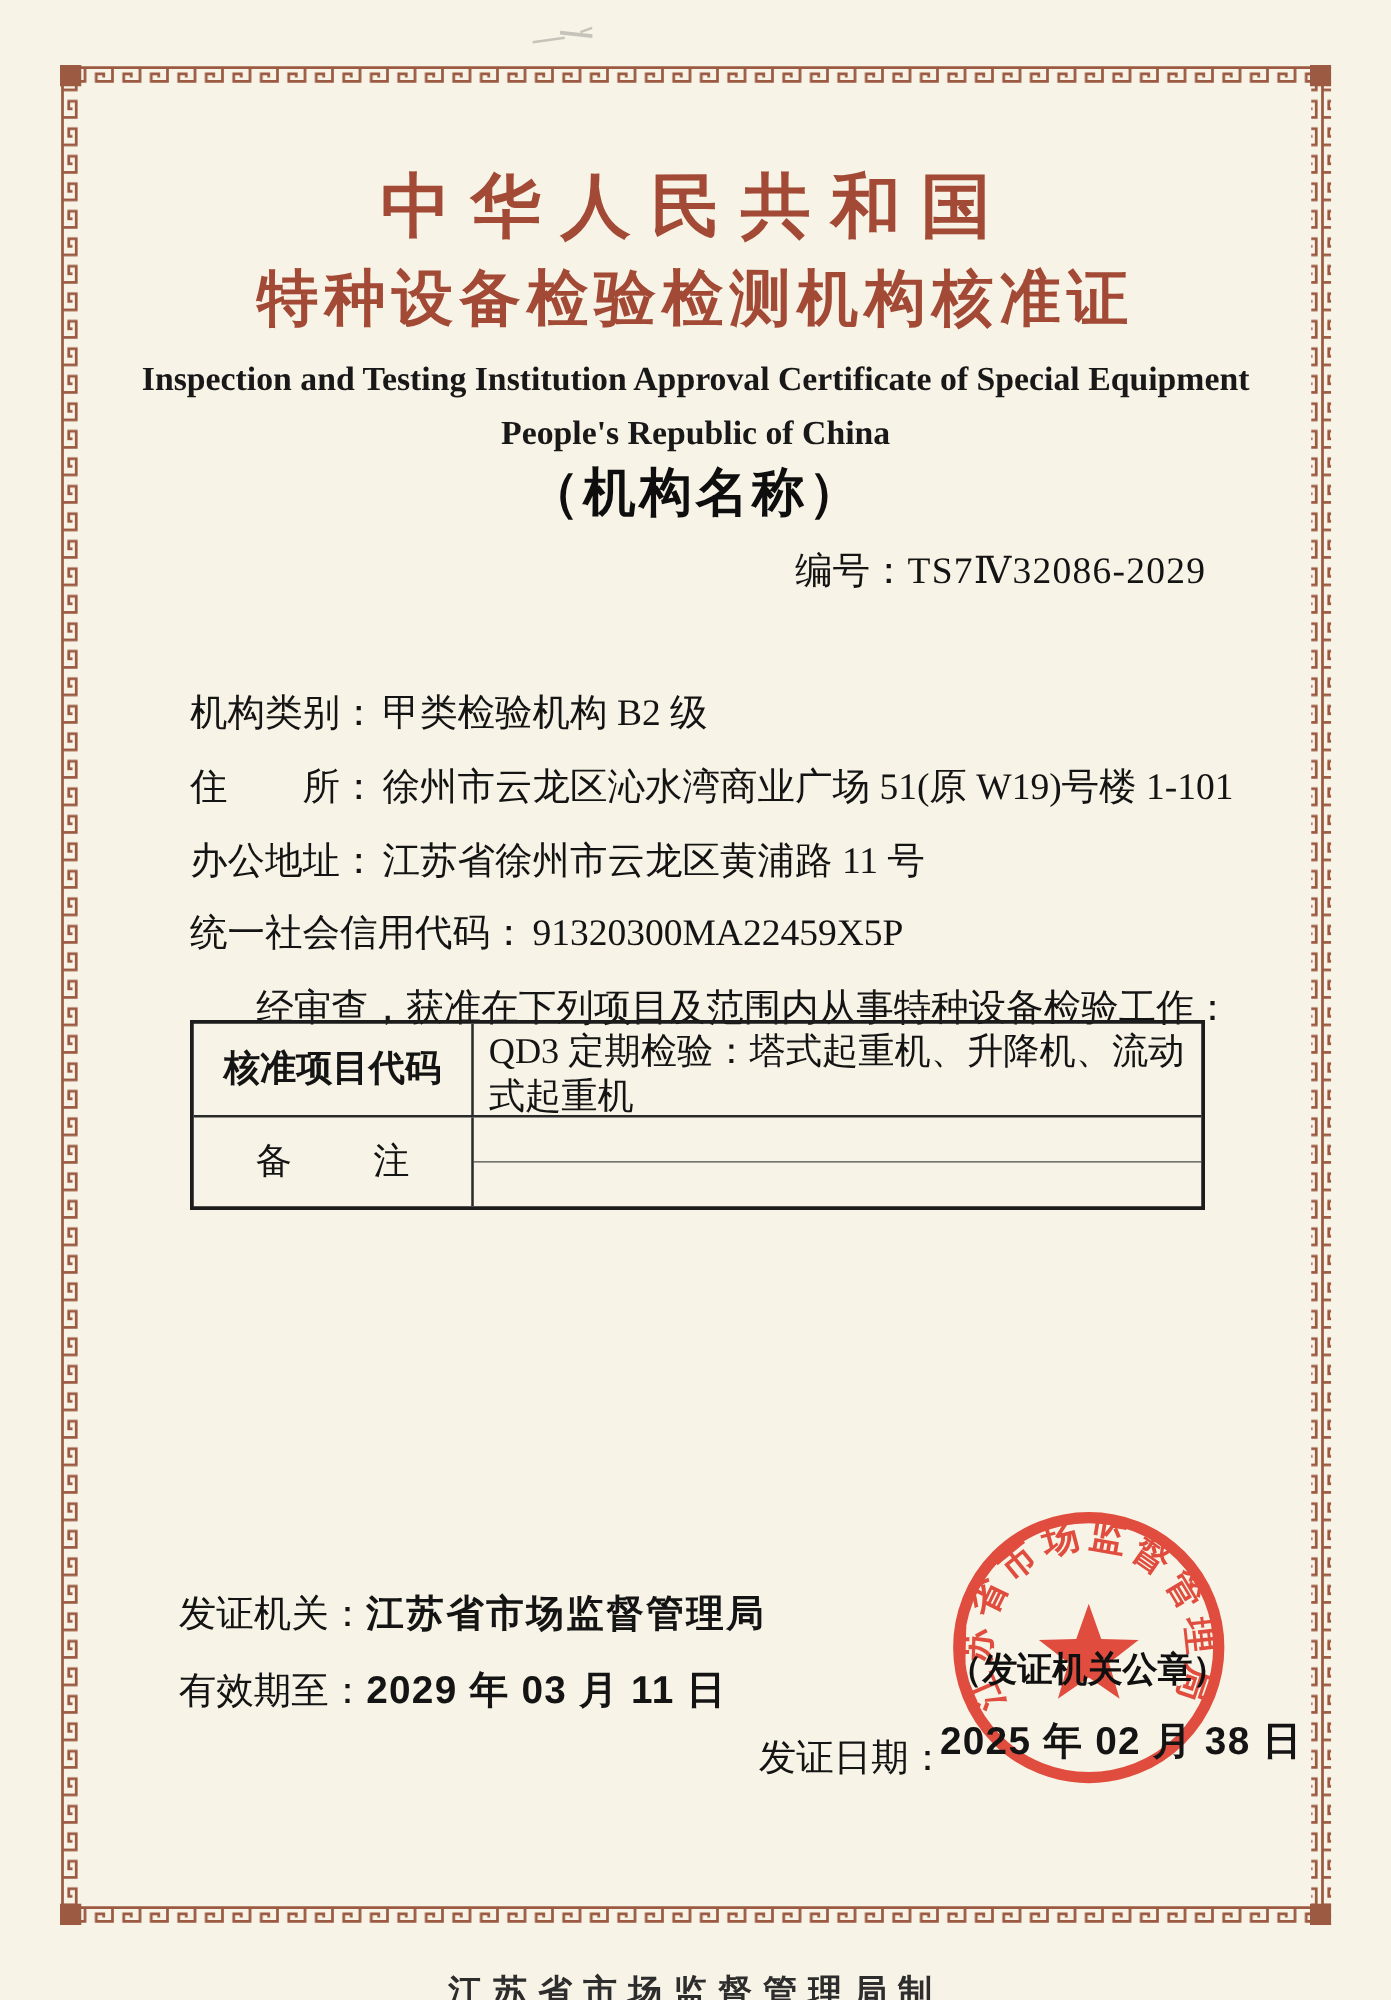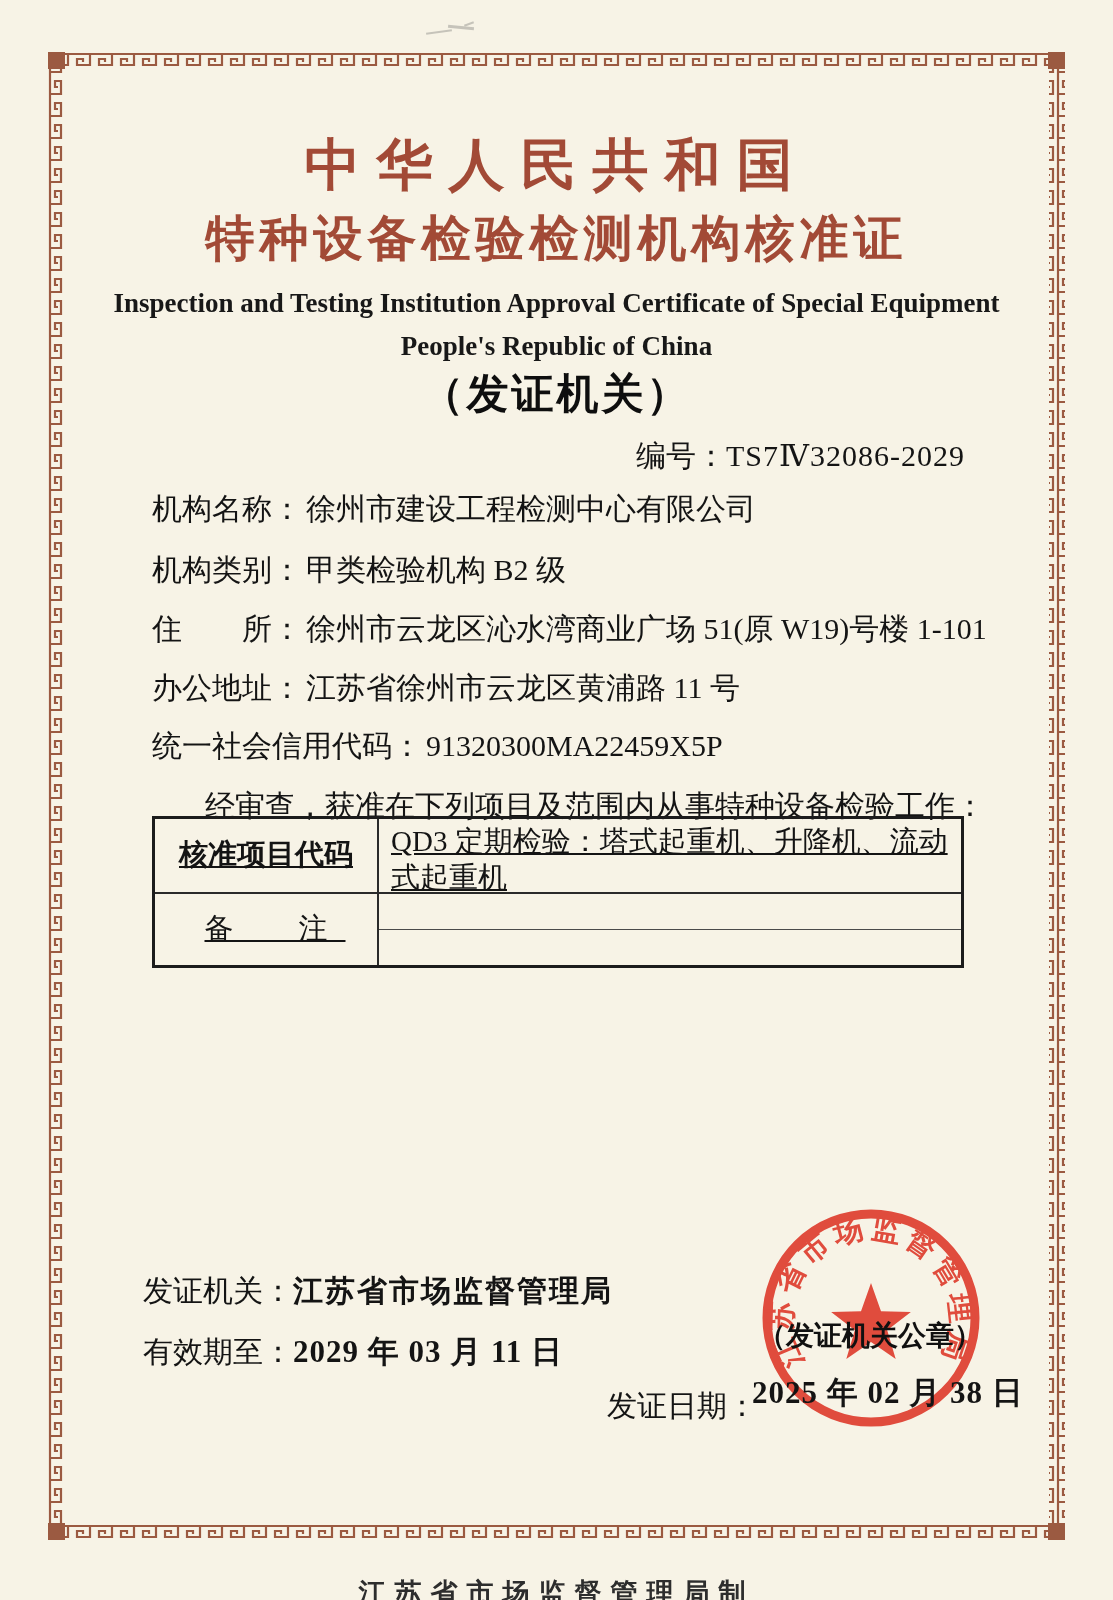--- a/index.html
+++ b/index.html
@@ -23,35 +23,35 @@
   .certno .val { letter-spacing:1px; }
 
   .field { left:152px; font-size:30px; white-space:nowrap; }
   .f1 { top:489px; } .f2 { top:550px; } .f3 { top:609px; } .f4 { top:668px; } .f5 { top:726px; }
   .field .lbl { margin-right:4px; }
 
   .approval-note { left:205px; top:756px; font-size:30px; white-space:nowrap; }
 
   .grant-table { left:152px; top:816px; width:812px; height:152px;
                  border:3px solid #1c1c1c; display:flex; flex-direction:column; box-sizing:border-box; background:transparent; }
-  .g-row { display:flex; flex:1; min-height:0;text-decoration:underline; }
+  .g-row { display:flex; flex:1; min-height:0; }
   .g-row.first { border-bottom:2px solid #2a2a2a; flex:1.02; }
   .g-cell-label { width:222px; flex:0 0 222px; border-right:2px solid #2a2a2a;
                   display:flex; align-items:center; justify-content:center;
                   font-size:29px; font-weight:bold; }
   .g-cell-value { flex:1; padding:4px 10px 2px 12px; font-size:29px; line-height:1.25; display:flex; align-items:flex-start; }
   .g-cell-remarks { flex:1; display:flex; flex-direction:column; }
   .g-sub { flex:1; }
   .g-sub.first { border-bottom:1.5px solid #4a4a4a; }
   .remarks-label { letter-spacing:18px; text-indent:18px; font-weight:normal; }
 
   .issuer-line { left:143px; top:1271px; font-size:30px; white-space:nowrap; }
   .issuer-line .val { font-family:"Liberation Sans","DejaVu Sans",sans-serif; font-weight:bold; letter-spacing:2px; }
   .valid-line  { left:143px; top:1331px; font-size:30px; white-space:nowrap; }
-  .valid-line .val, .issue-date { font-family:Liberation Serif, serif; font-weight:600; font-size:31px; letter-spacing:1px; }
+  .valid-line .val, .issue-date { font-family:Liberation Sans, sans-serif; font-weight:600; font-size:31px; letter-spacing:1px; }
   .issue-label { left:607px; top:1356px; font-size:30px; white-space:nowrap; z-index:3; }
   .issue-date  { left:752px; top:1341px; white-space:nowrap; z-index:3; }
 
   .seal-wrap { left:756px; top:1203px; width:230px; height:230px; z-index:1; }
   .seal-note { left:758px; top:1289px; font-size:28px; white-space:nowrap; z-index:3; color:#101010;font-weight:bold; }
 
   .footer { top:1548px; font-size:27px; font-family:"Liberation Sans","DejaVu Sans",sans-serif;
             font-weight:600; letter-spacing:9px; color:#2d2d2d; }
 
   .frame-svg { left:48px; top:52px; z-index:0; }
@@ -88,29 +88,26 @@
   <span class="scribble abs">
     <i class="s1"></i>
       <i class="s2"></i>
       <i class="s3"></i>
   </span>
 
   <h1 class="abs center title-cn2">特种设备检验检测机构核准证</h1>
   <h1 class="abs center title-cn1">中华人民共和国</h1>
   <p class="abs center title-en1">Inspection and Testing Institution Approval Certificate of Special Equipment</p>
   <p class="abs center title-en2">People's Republic of China</p>
-  <p class="abs center subtitle">（发证机关）</p>
+  <p class="abs center subtitle">（机构名称）</p>
 
   <div class="abs certno">
     <span class="lbl">编号：</span><span class="val">TS7Ⅳ32086-2029</span>
   </div>
 
-  <div class="abs field f1">
-    <span class="lbl">机构名称：</span><span>徐州市建设工程检测中心有限公司</span>
-  </div>
   <div class="abs field f2">
     <span class="lbl">机构类别：</span><span>甲类检验机构 B2 级</span>
   </div>
   <div class="abs field f3">
     <span class="lbl">住　　所：</span><span>徐州市云龙区沁水湾商业广场 51(原 W19)号楼 1-101</span>
   </div>
   <div class="abs field f4">
     <span class="lbl">办公地址：</span><span>江苏省徐州市云龙区黄浦路 11 号</span>
   </div>
   <div class="abs field f5">

